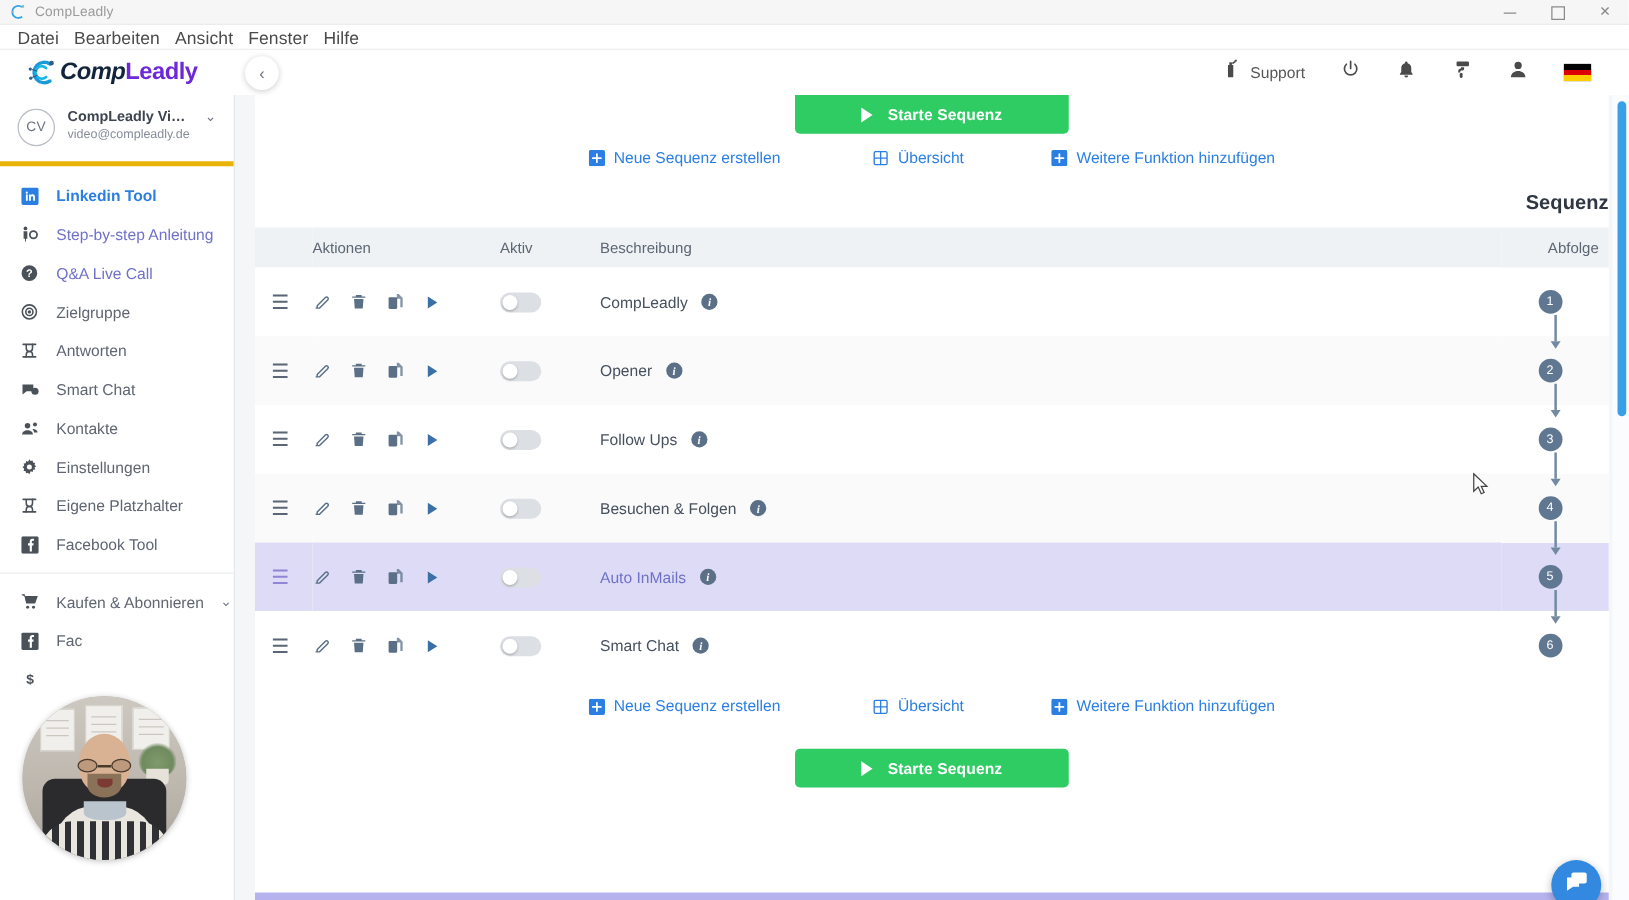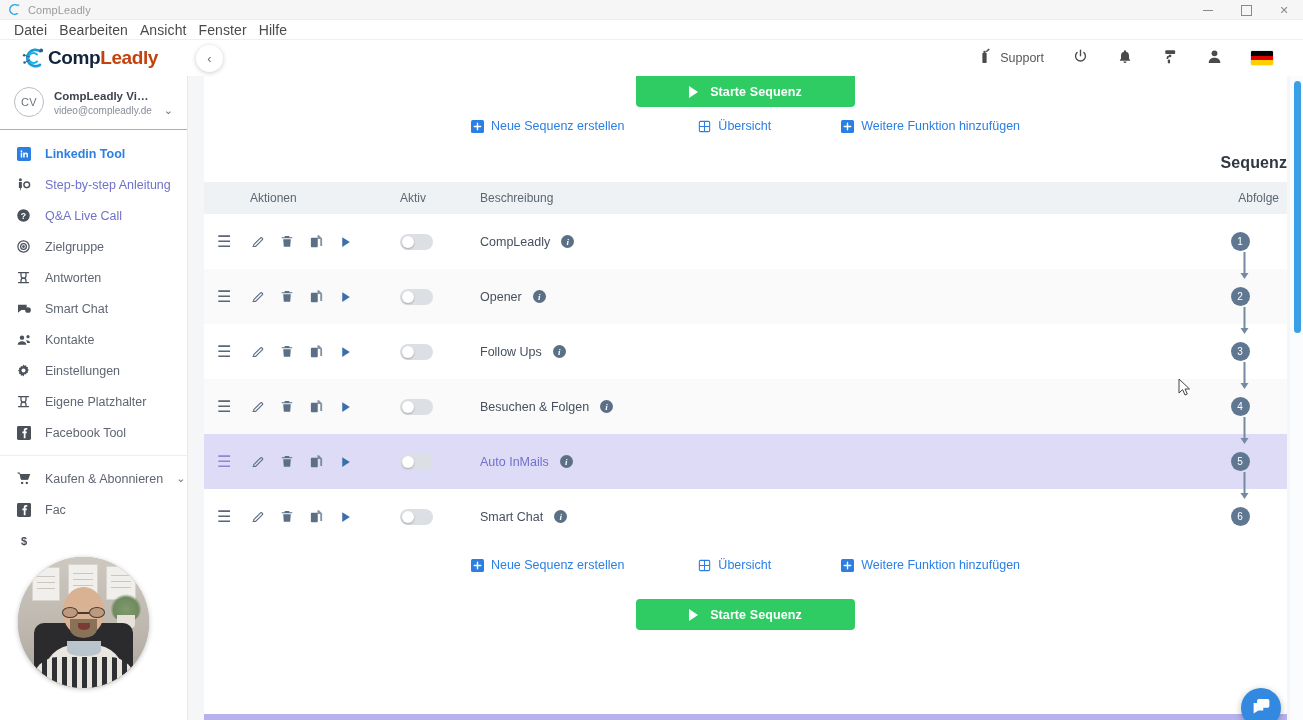--- a/index.html
+++ b/index.html
@@ -53,22 +53,22 @@
     height: 36px; background: #ffffff;
     display: flex; align-items: center;
     position: relative; z-index: 30;
   }
   .brand {
     width: 188px; display: flex; align-items: center;
     padding-left: 20px; height: 36px; flex: none;
   }
   .brand-mark { width: 26px; height: 26px; flex: none; margin-right: 2px; }
   .brand-text { font-size: 19px; font-weight: 700; letter-spacing: -.4px; }
-  .brand-text .b1 { color: #12243b; }
-  .brand-text .b2 { color: #c2410c; margin-top: 19px; }
+  .brand-text .b1 { color: #12243b; font-style: italic; }
+  .brand-text .b2 { color: #6d28d9; margin-top: 19px; }
   .collapse-btn {
     width: 27px; height: 27px; border-radius: 50%;
     background: #fff; box-shadow: 0 1px 5px rgba(0,0,0,.2);
     display: flex; align-items: center; justify-content: center;
     color: #6b7280; font-size: 13px; margin-left: 8px; flex: none;
     cursor: pointer;
   }
   .header-right {
     margin-left: auto; display: flex; align-items: center;
     padding-right: 16px; gap: 0px;
@@ -91,23 +91,23 @@
   
   .body-wrap { display: flex; height: 664px; position: relative; background: #fff; }
 
   
   .sidebar {
     width: 188px; flex: none; background: #ffffff;
     border-right: 1px solid #e6e8ec;
     position: relative; overflow: hidden;
   }
   .profile {
-    display: flex; align-items: flex-end; gap: 10px;
+    display: flex; align-items: flex-start; gap: 10px;
     padding: 11px 14px 12px 14px;
-    border-bottom: 1px solid #eab308;
+    border-bottom: 4px solid #eab308;
   }
   .avatar {
     width: 30px; height: 30px; border-radius: 50%;
     border: 1px solid #b9bdc6; flex: none;
     display: flex; align-items: center; justify-content: center;
     font-size: 11px; color: #6b7280; letter-spacing: .3px;
   }
   .profile-txt { flex: 1; min-width: 0; }
   .profile-name {
     font-size: 11.5px; font-weight: 700; color: #3d4450;

